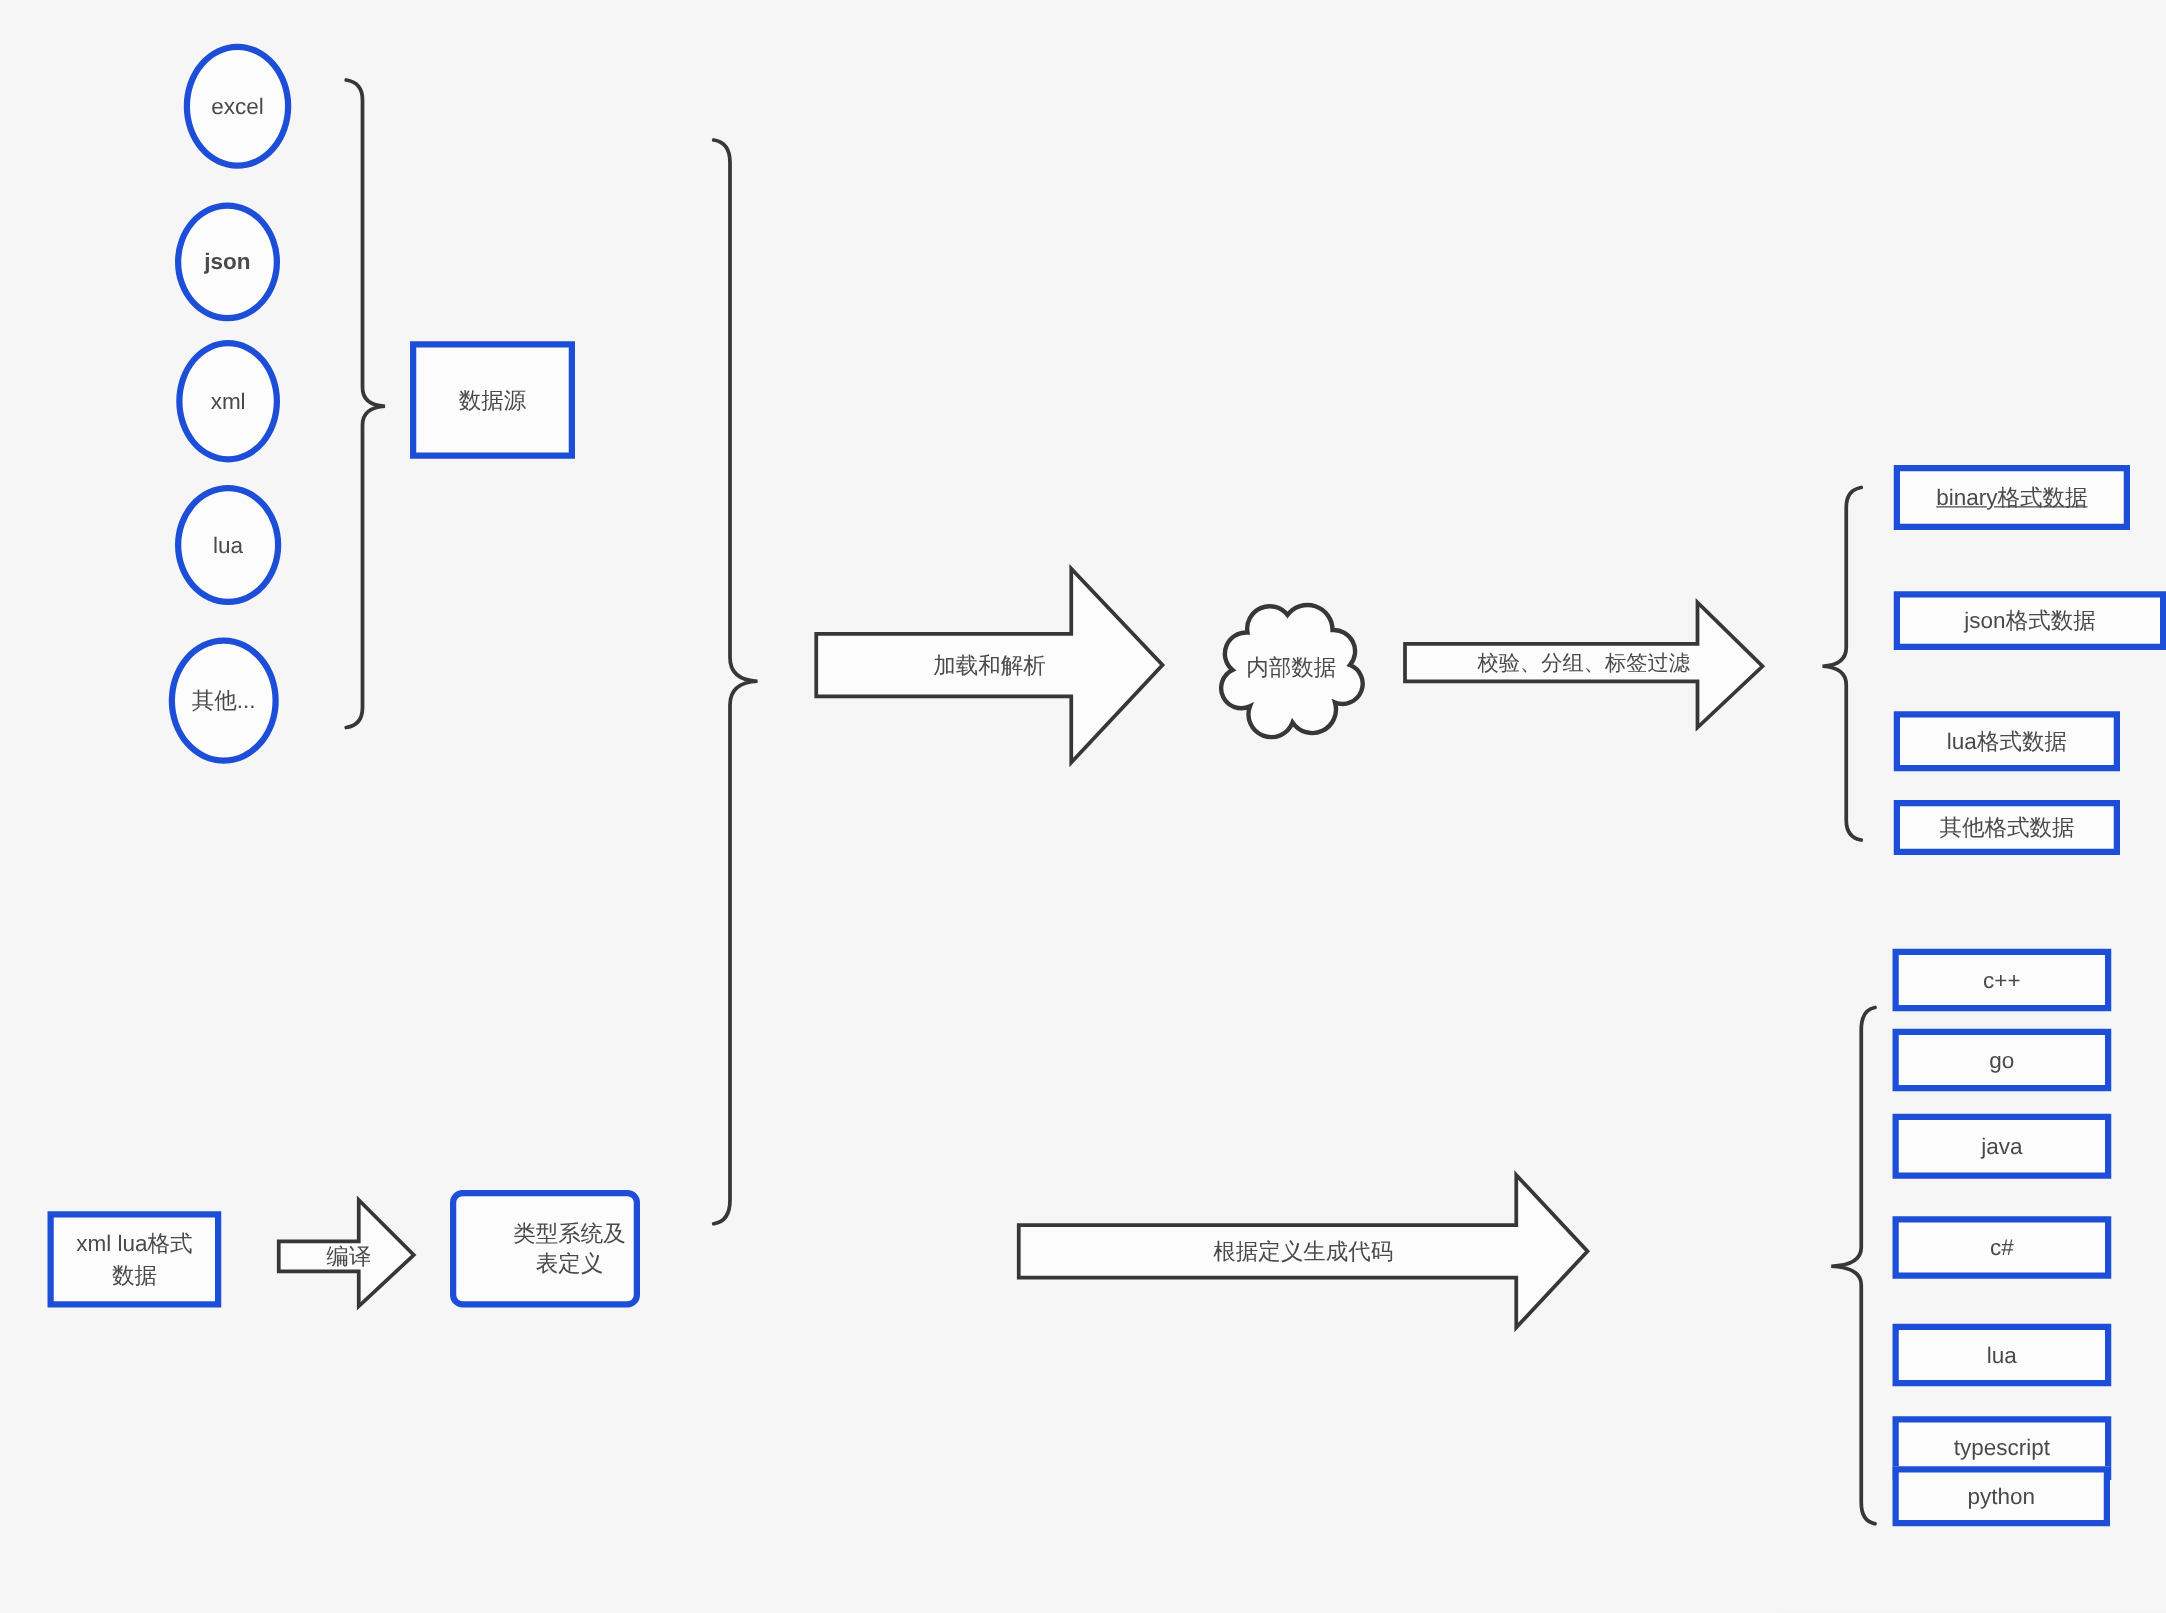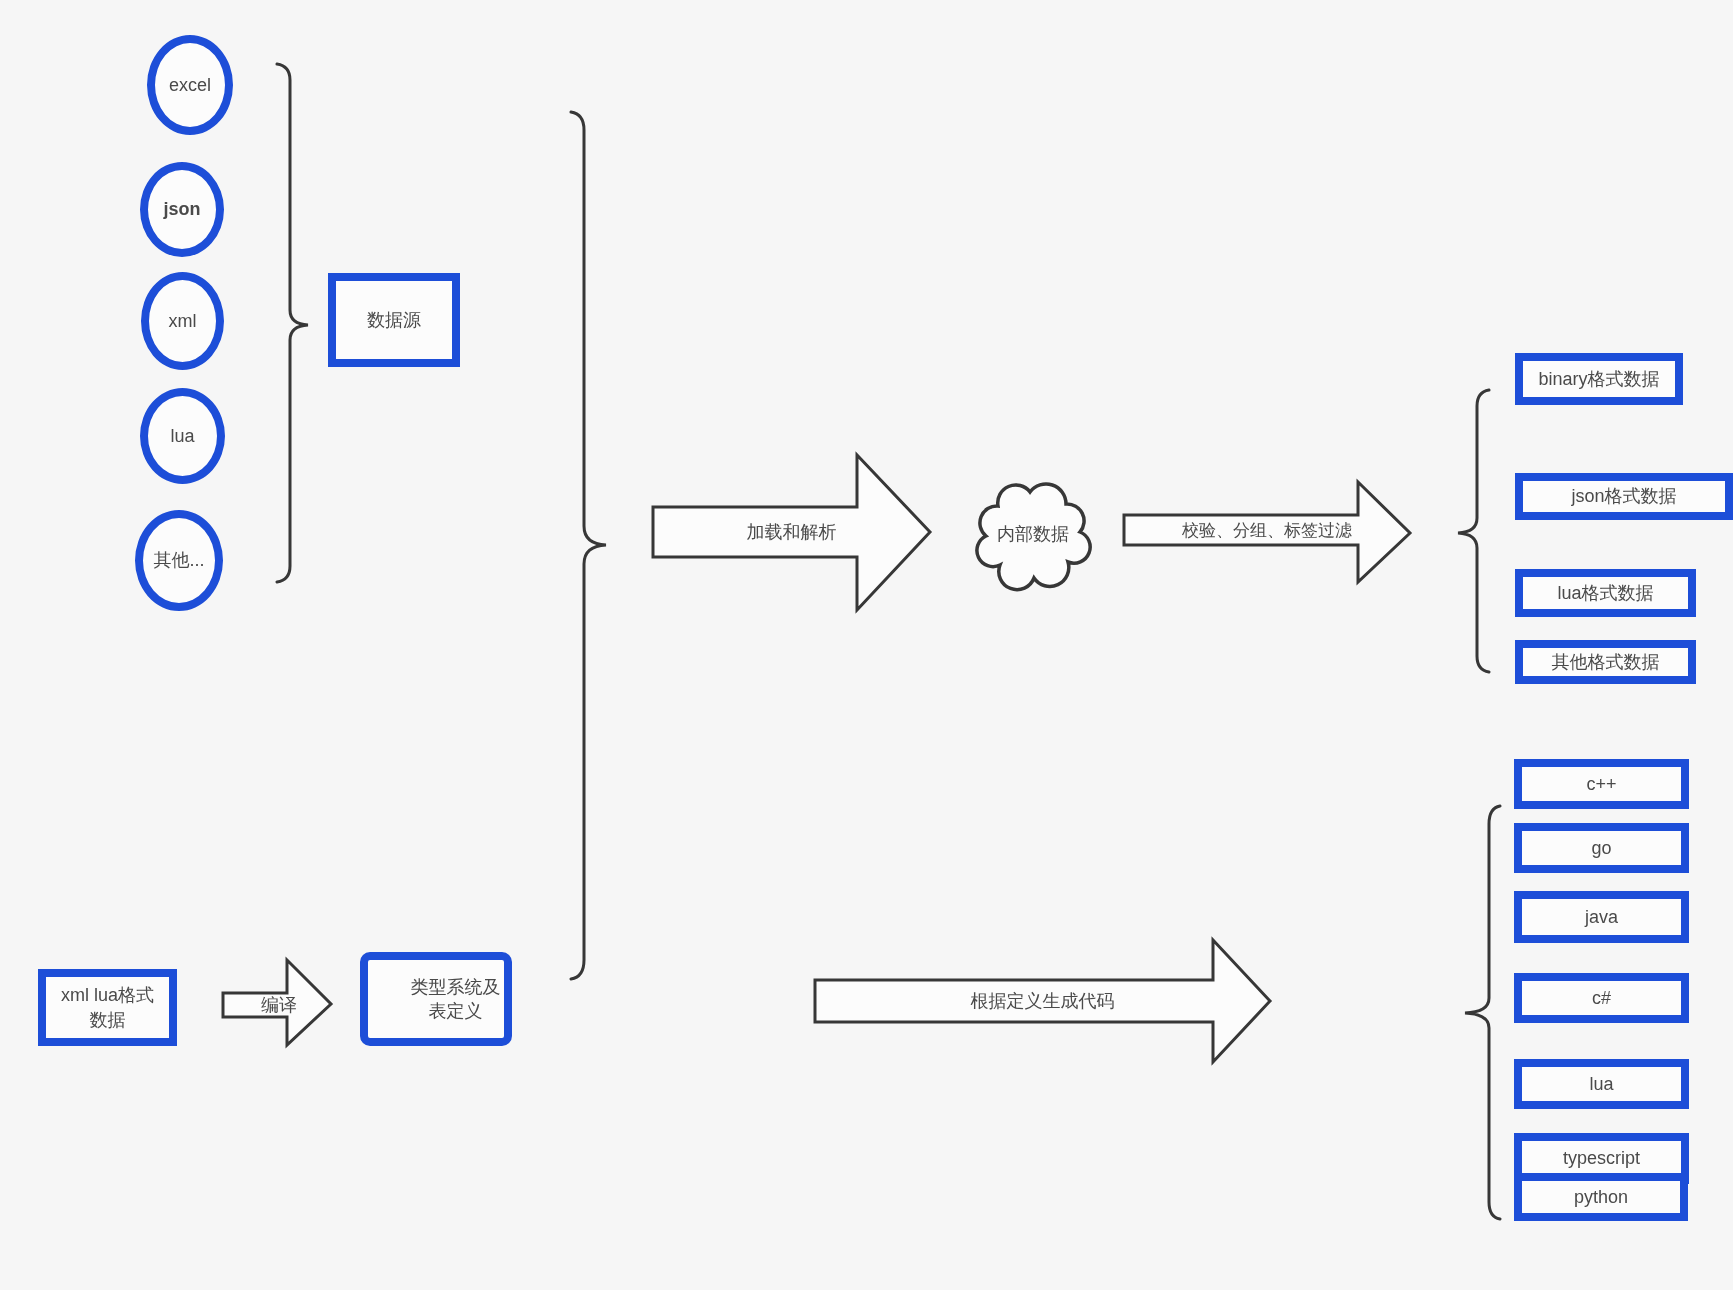--- a/index.html
+++ b/index.html
@@ -14,21 +14,21 @@
     overflow:hidden;
     color:#4a4a4a;
   }
   .shapes{position:absolute;left:0;top:0;z-index:1;}
   .node{
     position:absolute;
     box-sizing:border-box;
     display:flex;align-items:center;justify-content:center;
     text-align:center;
     background:#fcfcfc;
-    border:8px solid #1d4ed8;
+    border:5px solid #1d4ed8;
     font-size:18px;
     color:#4a4a4a;
     z-index:2;
     line-height:1.35;
   }
   .ellipse{border-radius:50%;}
   .rounded{border-radius:10px;}
   .arrow-label{
     position:absolute;
     display:flex;align-items:center;justify-content:center;
@@ -99,21 +99,21 @@
   <div class="arrow-label" style="left:225px;top:993px;width:108px;height:24px;">编译</div>
   <div class="arrow-label" style="left:815px;top:980px;width:455px;height:42px;">根据定义生成代码</div>
 
   <div class="node" style="left:38px;top:969px;width:139px;height:77px;">
     <span class="wrap-text" style="width:104px;">xml lua格式数据</span>
   </div>
   <div class="node rounded" style="left:360px;top:952px;width:152px;height:94px;padding-left:39px;">
     <span class="wrap-text" style="width:112px;">类型系统及表定义</span>
   </div>
 
-  <div class="node" style="left:1515px;top:353px;width:168px;height:52px;">
+  <div class="node" style="left:1515px;top:372px;width:189px;height:52px;text-decoration:underline;">
     <span>binary格式数据</span>
   </div>
   <div class="node" style="left:1515px;top:473px;width:218px;height:47px;">
     <span>json格式数据</span>
   </div>
   <div class="node" style="left:1515px;top:569px;width:181px;height:48px;">
     <span>lua格式数据</span>
   </div>
   <div class="node" style="left:1515px;top:640px;width:181px;height:44px;">
     <span>其他格式数据</span>

